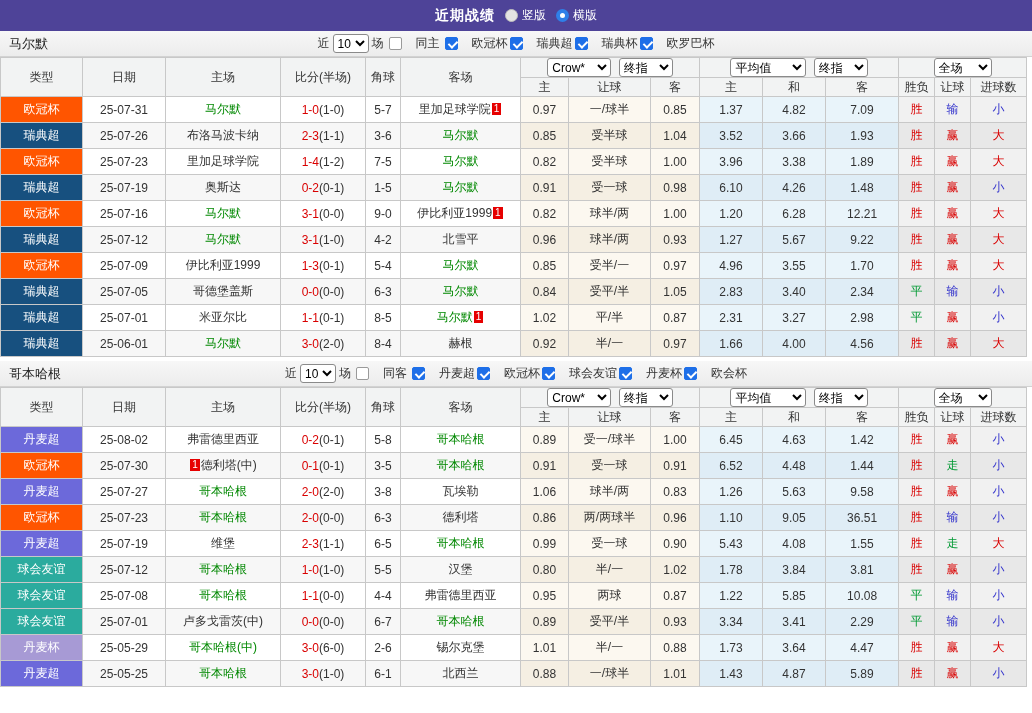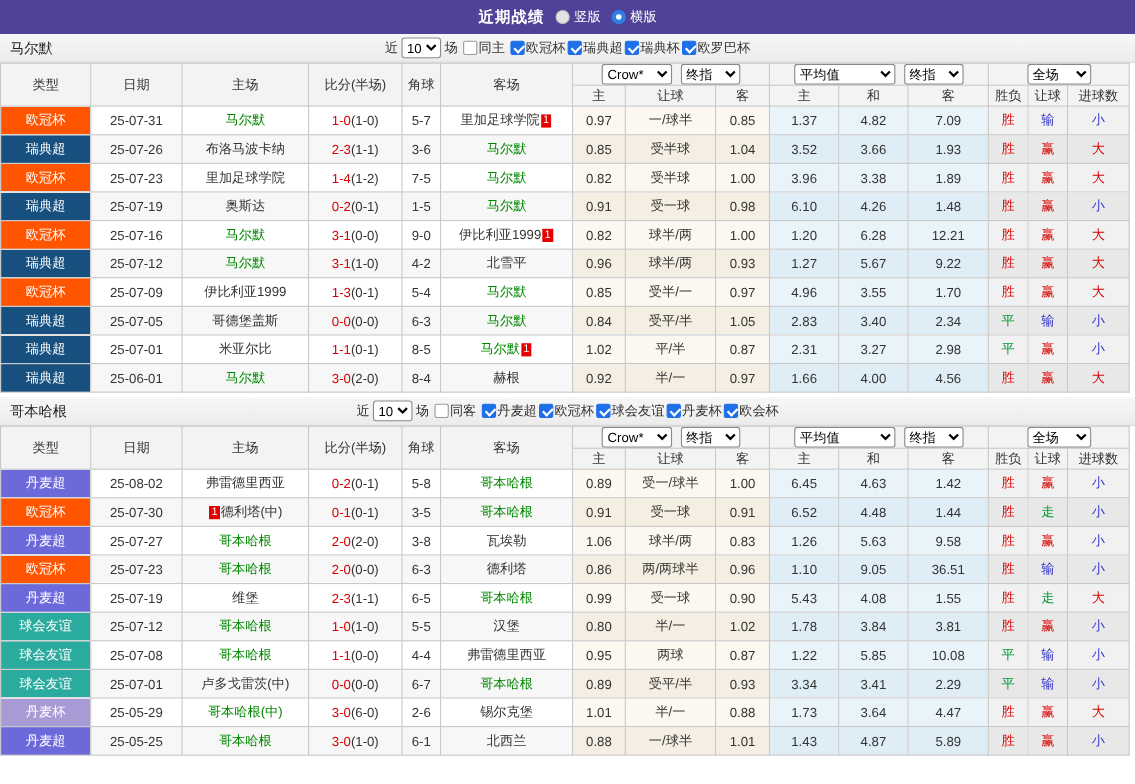--- a/index.html
+++ b/index.html
@@ -20,36 +20,36 @@
   .rad.on  { width:13px; height:13px; background:#fff; border:4px solid #2f7fe8; }
   
   .sec-head {
     height:26px; background:linear-gradient(#f7f7f7,#ececec);
     border-bottom:1px solid #d2d2d2; position:relative;
     display:flex; align-items:center; justify-content:center;
   }
   .team-name { position:absolute; left:9px; font-size:13px; color:#222; }
   .controls { display:flex; align-items:center; gap:3px; font-size:12px; color:#333; }
   .controls select { height:19px; font-size:12px; border:1px solid #8a8a8a; border-radius:3px; background:#fff; }
-  .cb-label { display:inline-flex; align-items:center; gap:1px; cursor:pointer; margin-left:2px; }
+  .cb-label { display:inline-flex; align-items:center; gap:14px; cursor:pointer; margin-left:2px; }
   .cb { display:inline-block; width:13px; height:13px; border:1px solid #9a9a9a; background:#fff; border-radius:2px; position:relative; }
   .cb.on { background:#1e6fe8; border-color:#1e6fe8; }
   .cb.on::after {
     content:""; position:absolute; left:4px; top:1px; width:4px; height:7px;
     border:solid #fff; border-width:0 2px 2px 0; transform:rotate(45deg);
   }
   
   table { border-collapse:collapse; table-layout:fixed; width:1027px; }
   th, td {
     border:1px solid #c8c8c8; text-align:center; padding:0;
     overflow:hidden; white-space:nowrap; font-weight:normal;
   }
   thead th { background:#f2f3f3; height:19px; font-size:12px; color:#333; }
   thead .selcell select { height:19px; font-size:12px; border:1px solid #8a8a8a; border-radius:3px; background:#fff; margin:0 2px; }
-  .sel-crow { width:64px; } .sel-final { width:54px; } .sel-avg { width:92px; } .sel-full { width:58px; }
+  .sel-crow { width:64px; } .sel-final { width:54px; } .sel-avg { width:76px; } .sel-full { width:58px; }
   tbody td { height:26px; font-size:12px; background:#fff; }
   tr.even td { background:#f7f7f7; }
   td.c-type { color:#fff; }
   td.c-oa { background:#fcf8f0; } tr.even td.c-oa { background:#f5efe3; }
   td.c-ob { background:#e9f4fa; } tr.even td.c-ob { background:#dfedf6; }
   td.c-res { background:#f1f1f1; } tr.even td.c-res { background:#e8e8e8; }
   .green { color:#008800; }
   .sc { color:#d90000; }
   .badge {
     display:inline-block; background:#e60000; color:#fff; font-size:10px;

